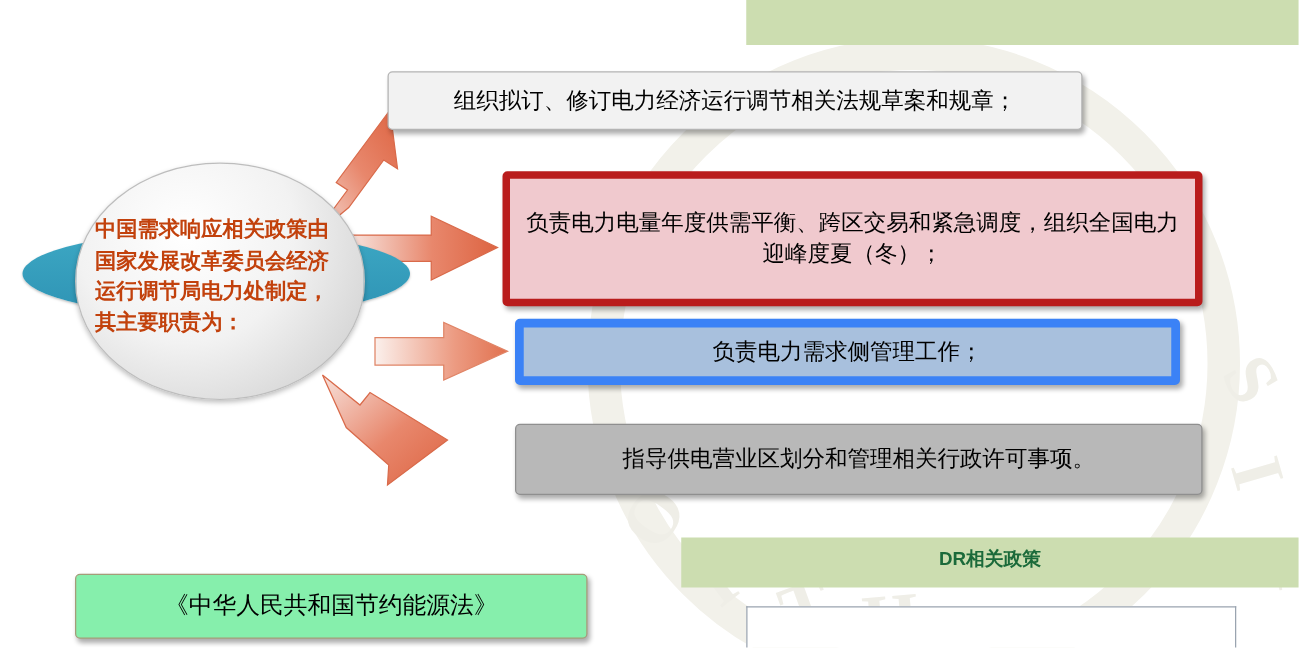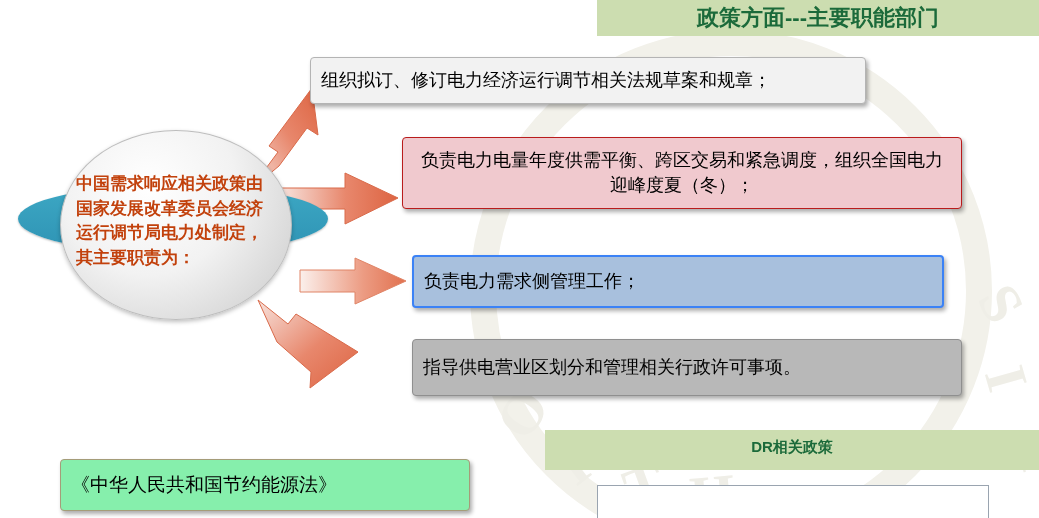--- a/index.html
+++ b/index.html
@@ -174,43 +174,43 @@
     z-index: 2;
   }
 
   
   .box {
     position: absolute;
     border-radius: 4px;
     box-sizing: border-box;
     display: flex;
     align-items: center;
-    justify-content: flex-start;
+    justify-content: center;
     text-align: center;
     font-size: 18px;
     color: #000000;
     line-height: 1.4;
     box-shadow: 2px 3px 4px rgba(0,0,0,0.33);
     z-index: 3;
     padding: 4px 10px;
   }
   .box-1 {
     left: 310px; top: 57px; width: 556px; height: 47px;
     background: #f2f2f2;
     border: 1px solid #b4b4b4;
   }
   .box-2 {
-    left: 402px; top: 137px; width: 560px; height: 72px;
+    left: 402px; top: 137px; width: 560px; height: 108px;
     background: #f0c9ce;
-    border: 1px solid #b91c1c;
+    border: 6px solid #b91c1c;
   }
   .box-3 {
     left: 412px; top: 255px; width: 532px; height: 53px;
     background: #a8c0dd;
-    border: 2px solid #3b82f6;
+    border: 7px solid #3b82f6;
   }
   .box-4 {
     left: 412px; top: 339px; width: 550px; height: 57px;
     background: #b8b8b8;
     border: 1px solid #8f8f8f;
   }
   .box-law {
     left: 60px; top: 459px; width: 410px; height: 52px;
     background: #86efac;
     border: 1px solid #a59c79;
@@ -225,21 +225,20 @@
   <div class="wm-ring"></div>
   <div class="watermark wm1">O</div>
   <div class="watermark wm2">R</div>
   <div class="watermark wm3">T</div>
   <div class="watermark wm4">H</div>
   <div class="watermark wm5">S</div>
   <div class="watermark wm6">I</div>
   <div class="watermark wm7">Y</div>
 
   <div class="banner"></div>
-  <div class="banner-text">政策方面---主要职能部门</div>
 
 
   <svg class="arrows" viewBox="0 0 1039 518" xmlns="http://www.w3.org/2000/svg">
     <defs>
       <linearGradient id="ag1" x1="0" y1="1" x2="1" y2="0">
         <stop offset="0%" stop-color="#f7e2dc"></stop>
         <stop offset="55%" stop-color="#e8876c"></stop>
         <stop offset="100%" stop-color="#dd6442"></stop>
       </linearGradient>
       <linearGradient id="ag2" x1="0" y1="0" x2="1" y2="0">

